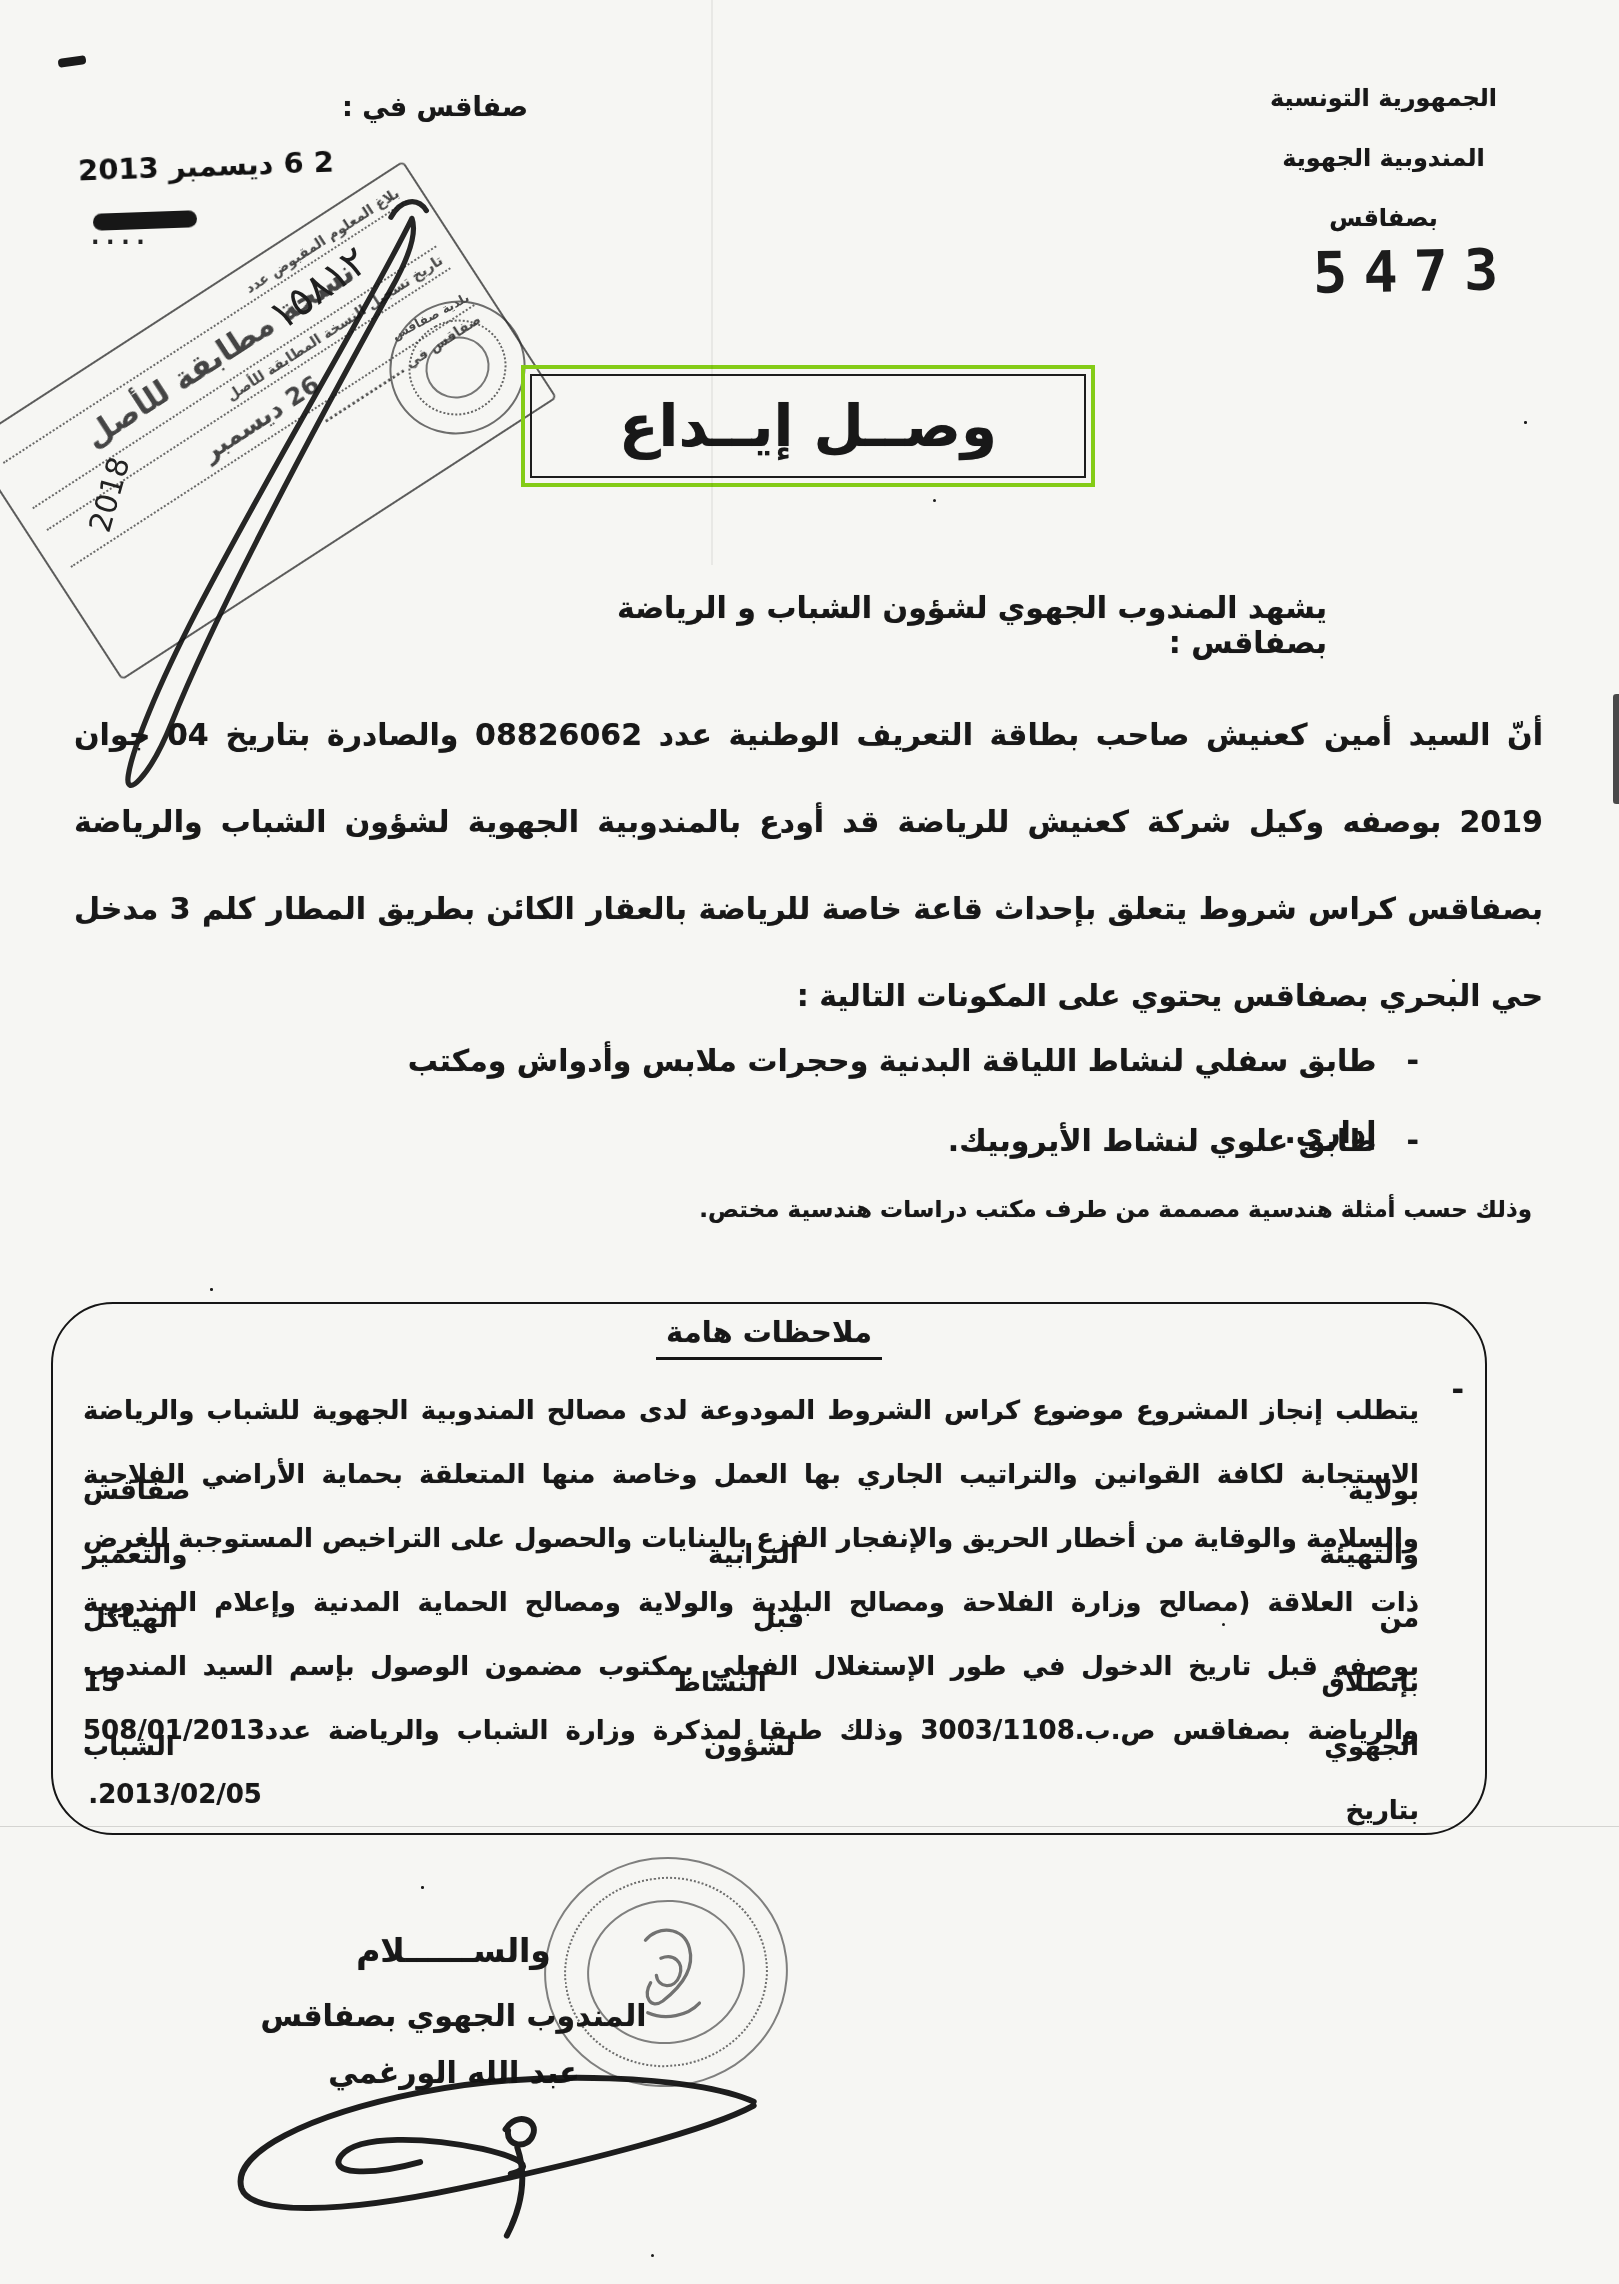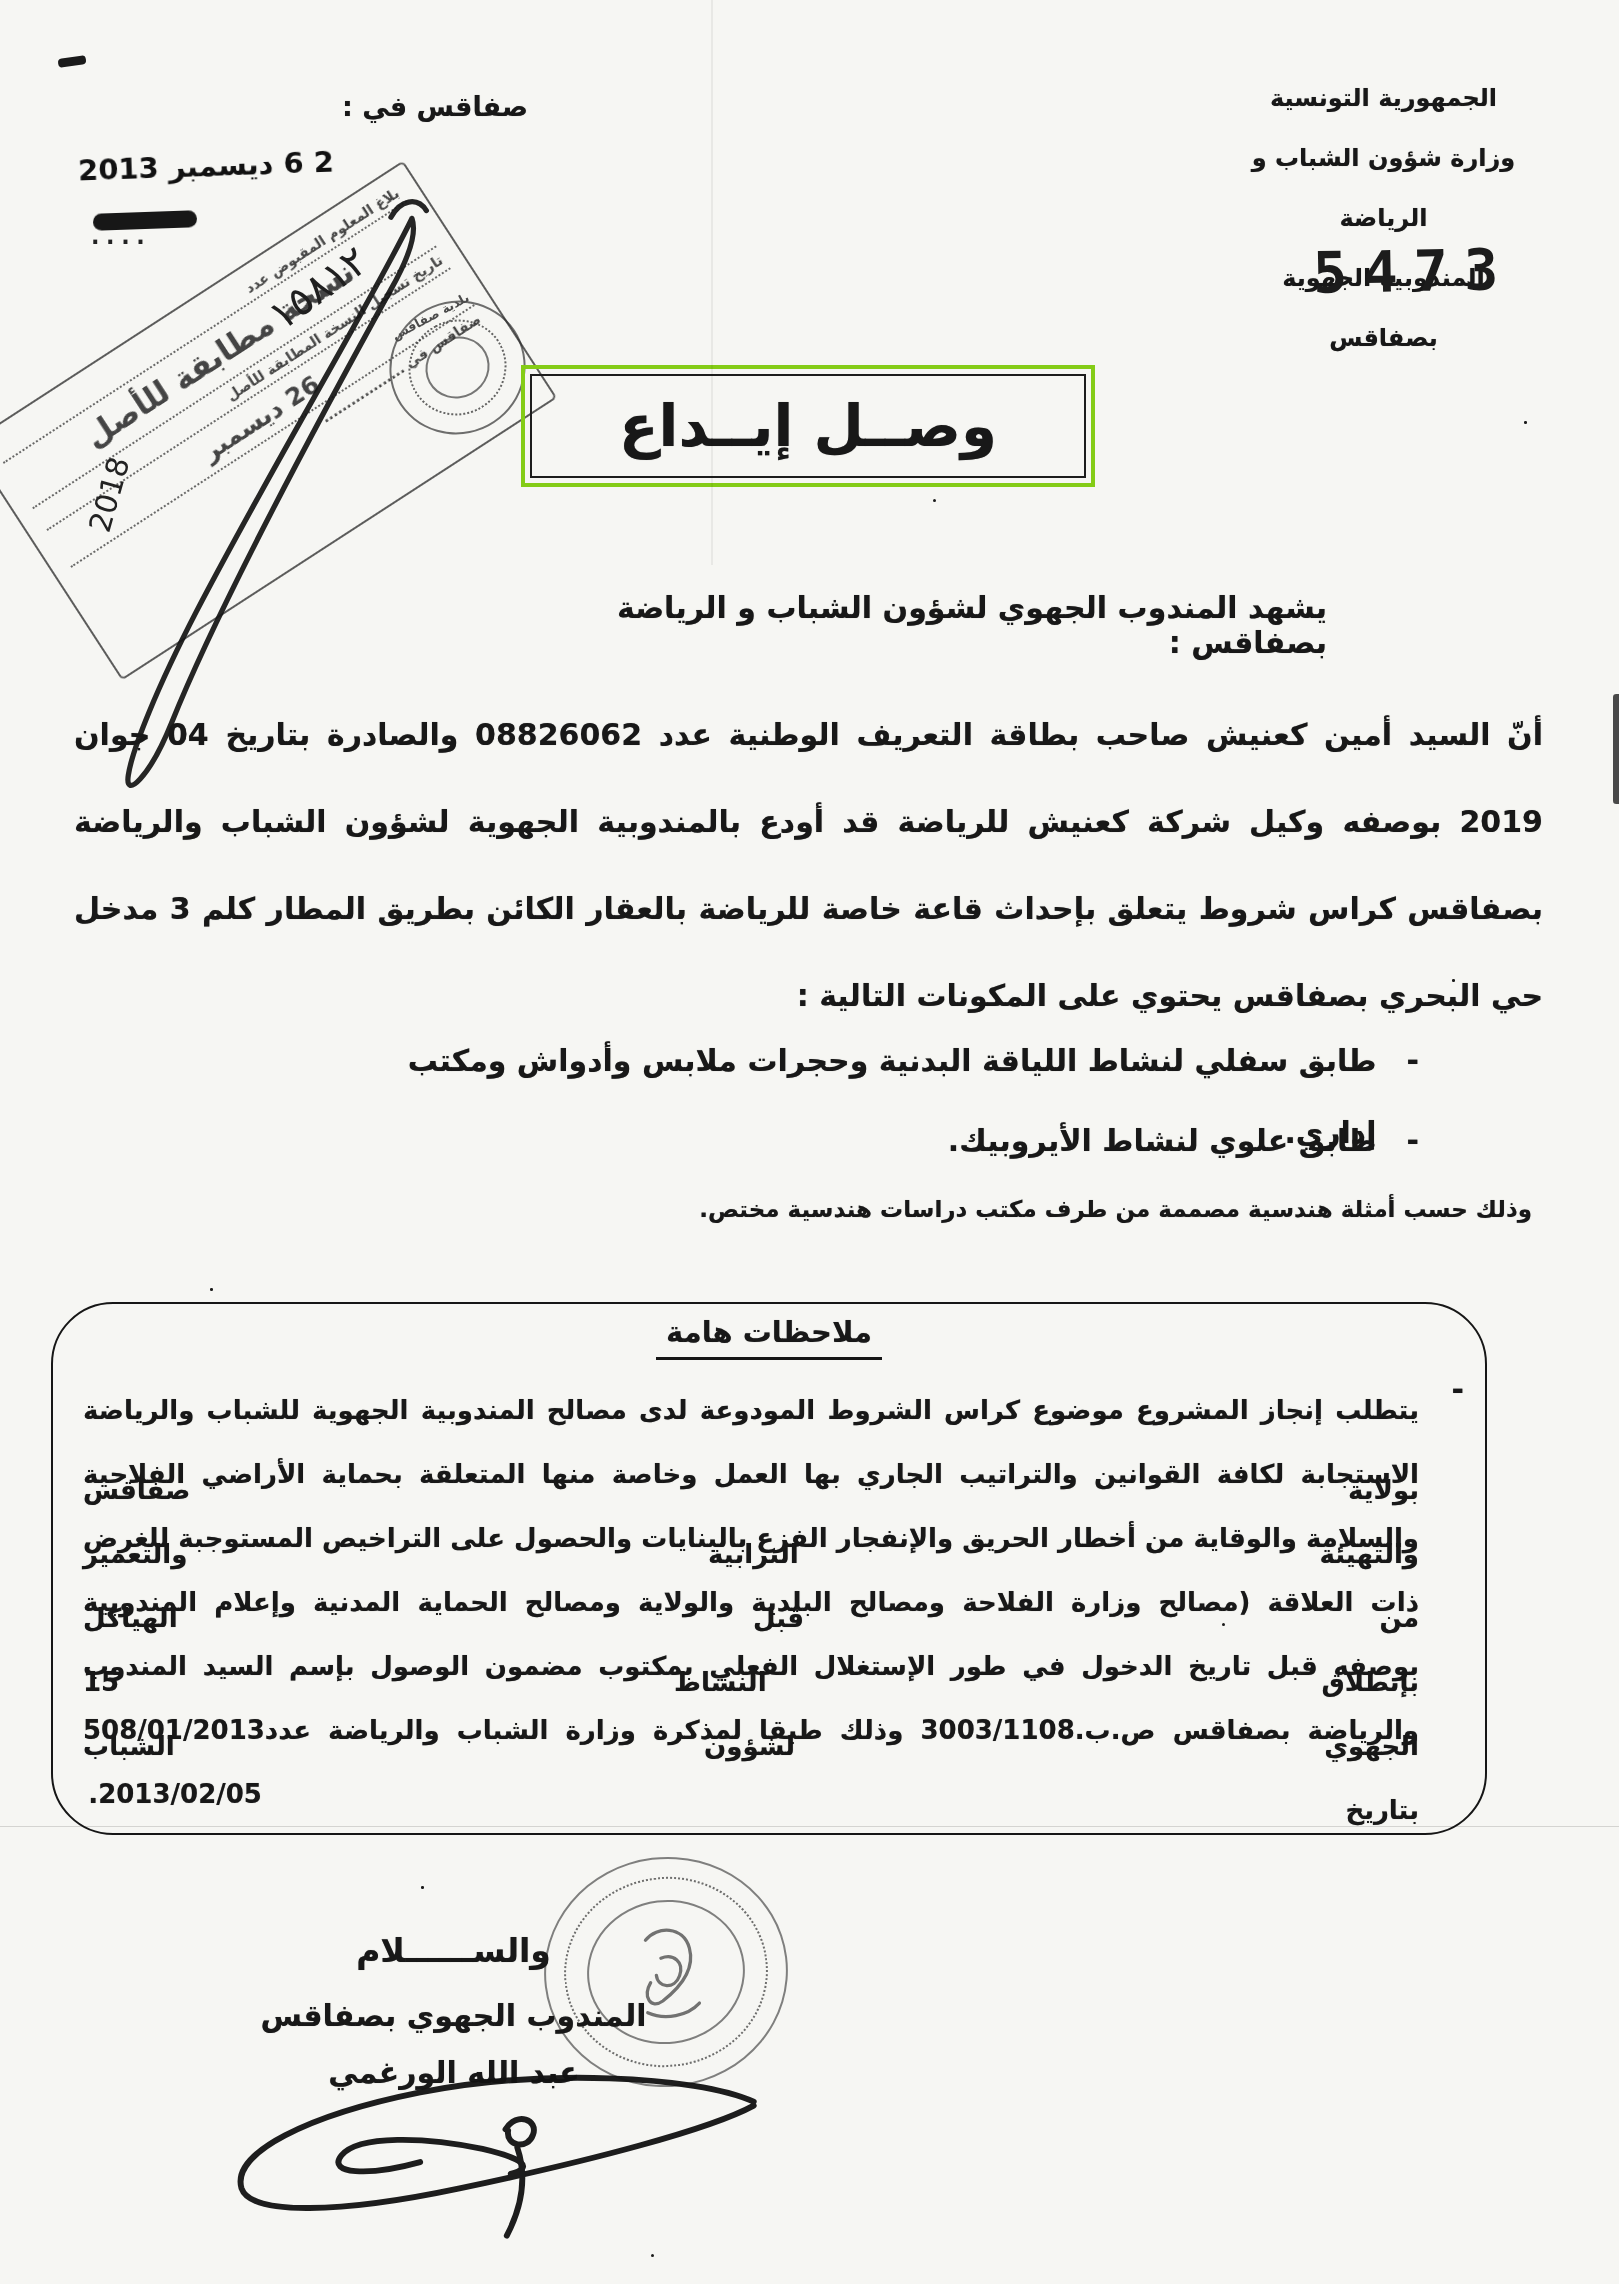--- a/index.html
+++ b/index.html
@@ -76,21 +76,20 @@
   .speck{position:absolute;background:#1a1a1a;border-radius:50%;}
   svg.overlay{position:absolute;pointer-events:none;}
 </style>
 </head>
 <body>
 
 <div class="page">
 
   <div class="abs hdr ink">
     <div>الجمهورية التونسية</div>
-    <div>وزارة شؤون الشباب و الرياضة</div>
     <div>المندوبية الجهوية بصفاقس</div>
   </div>
   <div class="abs serial">5473</div>
 
   <div class="abs cityline ink">صفاقس في :</div>
   <div class="abs datestamp">2 6 ديسمبر 2013</div>
   <div class="abs smudge"></div>
   <div class="abs dotsrow">····</div>
 
   <div class="abs copystamp">

